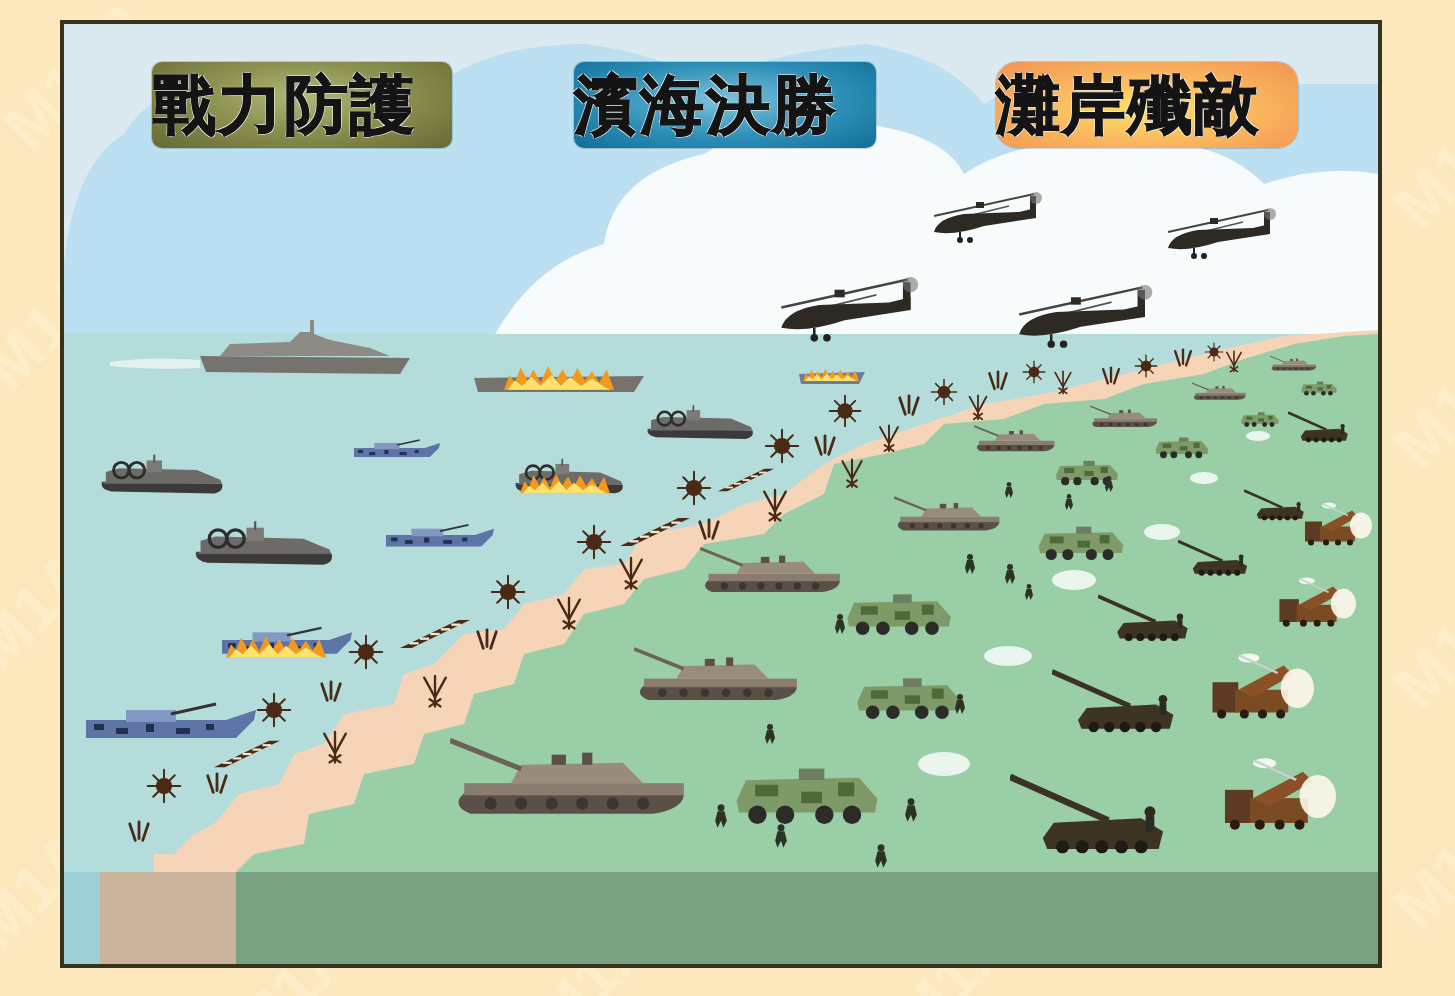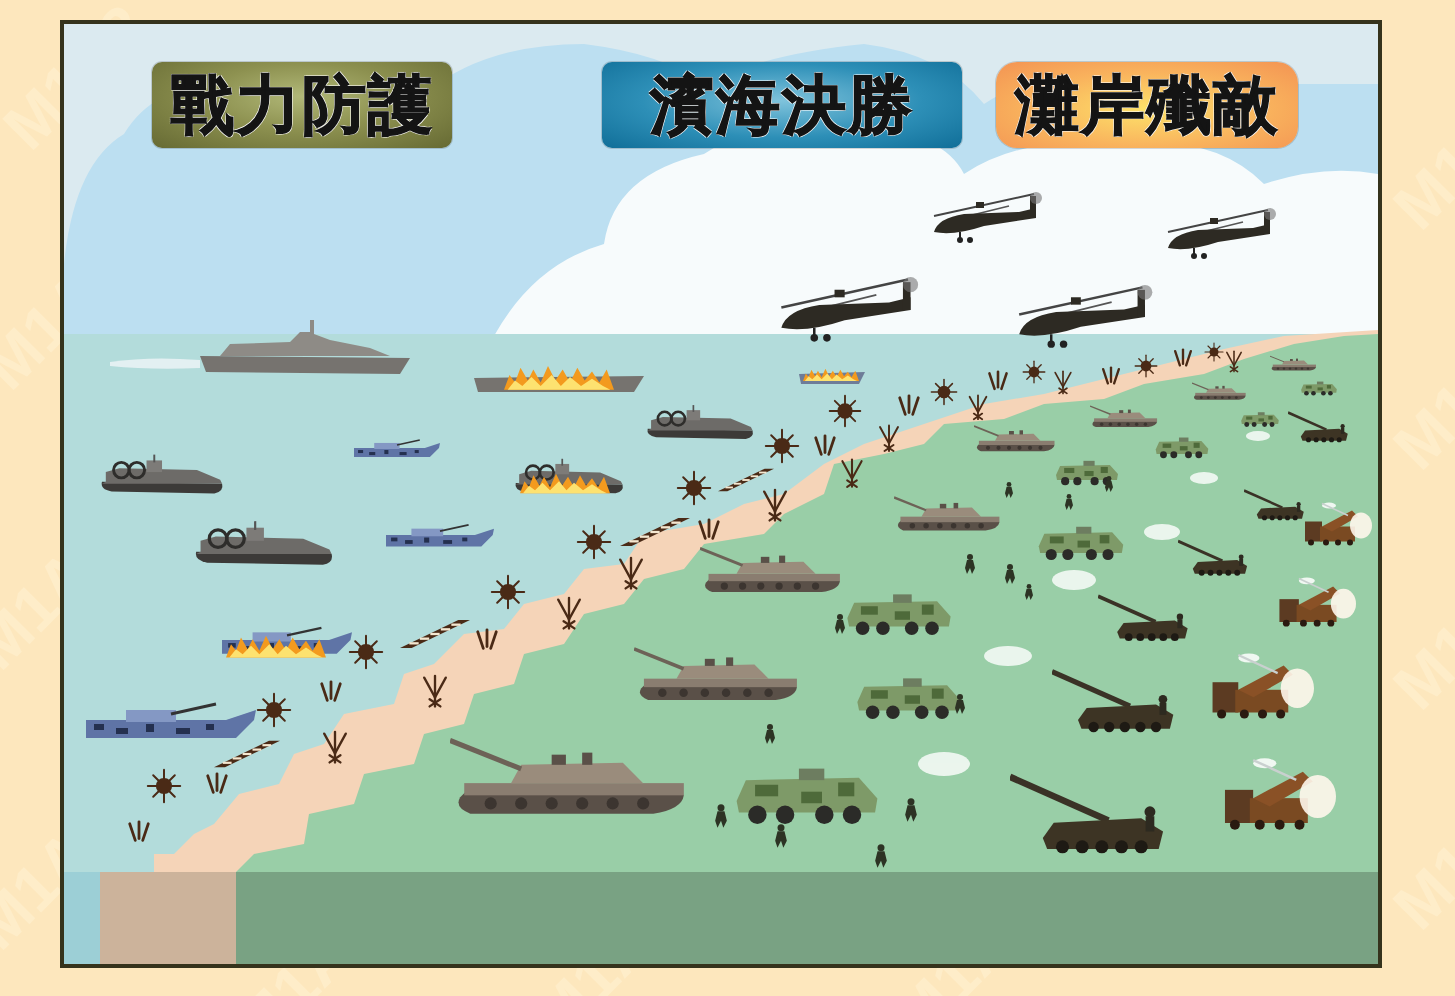--- a/index.html
+++ b/index.html
@@ -1,24 +1,24 @@
 <!DOCTYPE html>
 <html><head>
 <meta charset="utf-8">
 <style>
   html,body{margin:0;padding:0;}
   body{width:1455px;height:996px;overflow:hidden;background:#fde7bd;position:relative;font-family:"DejaVu Sans",sans-serif;}
   .wm{position:absolute;color:#fff2d4;font-weight:bold;font-size:64px;opacity:.55;transform:rotate(-45deg);font-family:"Liberation Sans",sans-serif;white-space:nowrap;}
   #frame{position:absolute;left:60px;top:20px;width:1322px;height:948px;border:4px solid #35331c;box-sizing:border-box;overflow:hidden;background:#dbeaf0;}
   #scene{position:absolute;left:0;top:0;width:1314px;height:940px;}
-  .banner{position:absolute;top:38px;height:86px;border-radius:10px;display:flex;align-items:center;justify-content:center;box-shadow:0 0 0 1px rgba(0,0,0,.15);}
+  .banner{position:absolute;top:38px;height:86px;border-radius:10px;display:flex;align-items:center;box-shadow:0 0 0 1px rgba(0,0,0,.15);}
   .banner span{font-family:"DejaVu Sans",sans-serif;font-weight:bold;font-size:64px;letter-spacing:2px;color:#141414;
      -webkit-text-stroke:1.5px #141414;text-shadow:0 0 2px #fff,1px 1px 0 #fff,-1px -1px 0 #fff,1px -1px 0 #fff,-1px 1px 0 #fff;}
   #b1{left:88px;width:300px;background:radial-gradient(ellipse at 50% 40%,#b1b878 0%,#8d9150 45%,#666a33 100%);}
-  #b2{left:510px;width:360px;background:radial-gradient(ellipse at 50% 45%,#7fc3dc 0%,#2d8fb7 55%,#106e98 100%);margin-left:28px;}
+  #b2{left:510px;width:302px;background:radial-gradient(ellipse at 50% 45%,#7fc3dc 0%,#2d8fb7 55%,#106e98 100%);}
   #b3{left:932px;width:302px;background:radial-gradient(ellipse at 50% 55%,#fde26a 0%,#f9b35d 55%,#f39353 100%);border-radius:21px;}
 </style>
 </head>
 <body>
 
 <div class="wm" style="left:-10px;top:40px;">M1A2</div>
 <div class="wm" style="left:-30px;top:280px;">M1A2</div>
 <div class="wm" style="left:-40px;top:560px;">M1A2</div>
 <div class="wm" style="left:-40px;top:840px;">M1A2</div>
 <div class="wm" style="left:1380px;top:120px;">M1A2</div>

